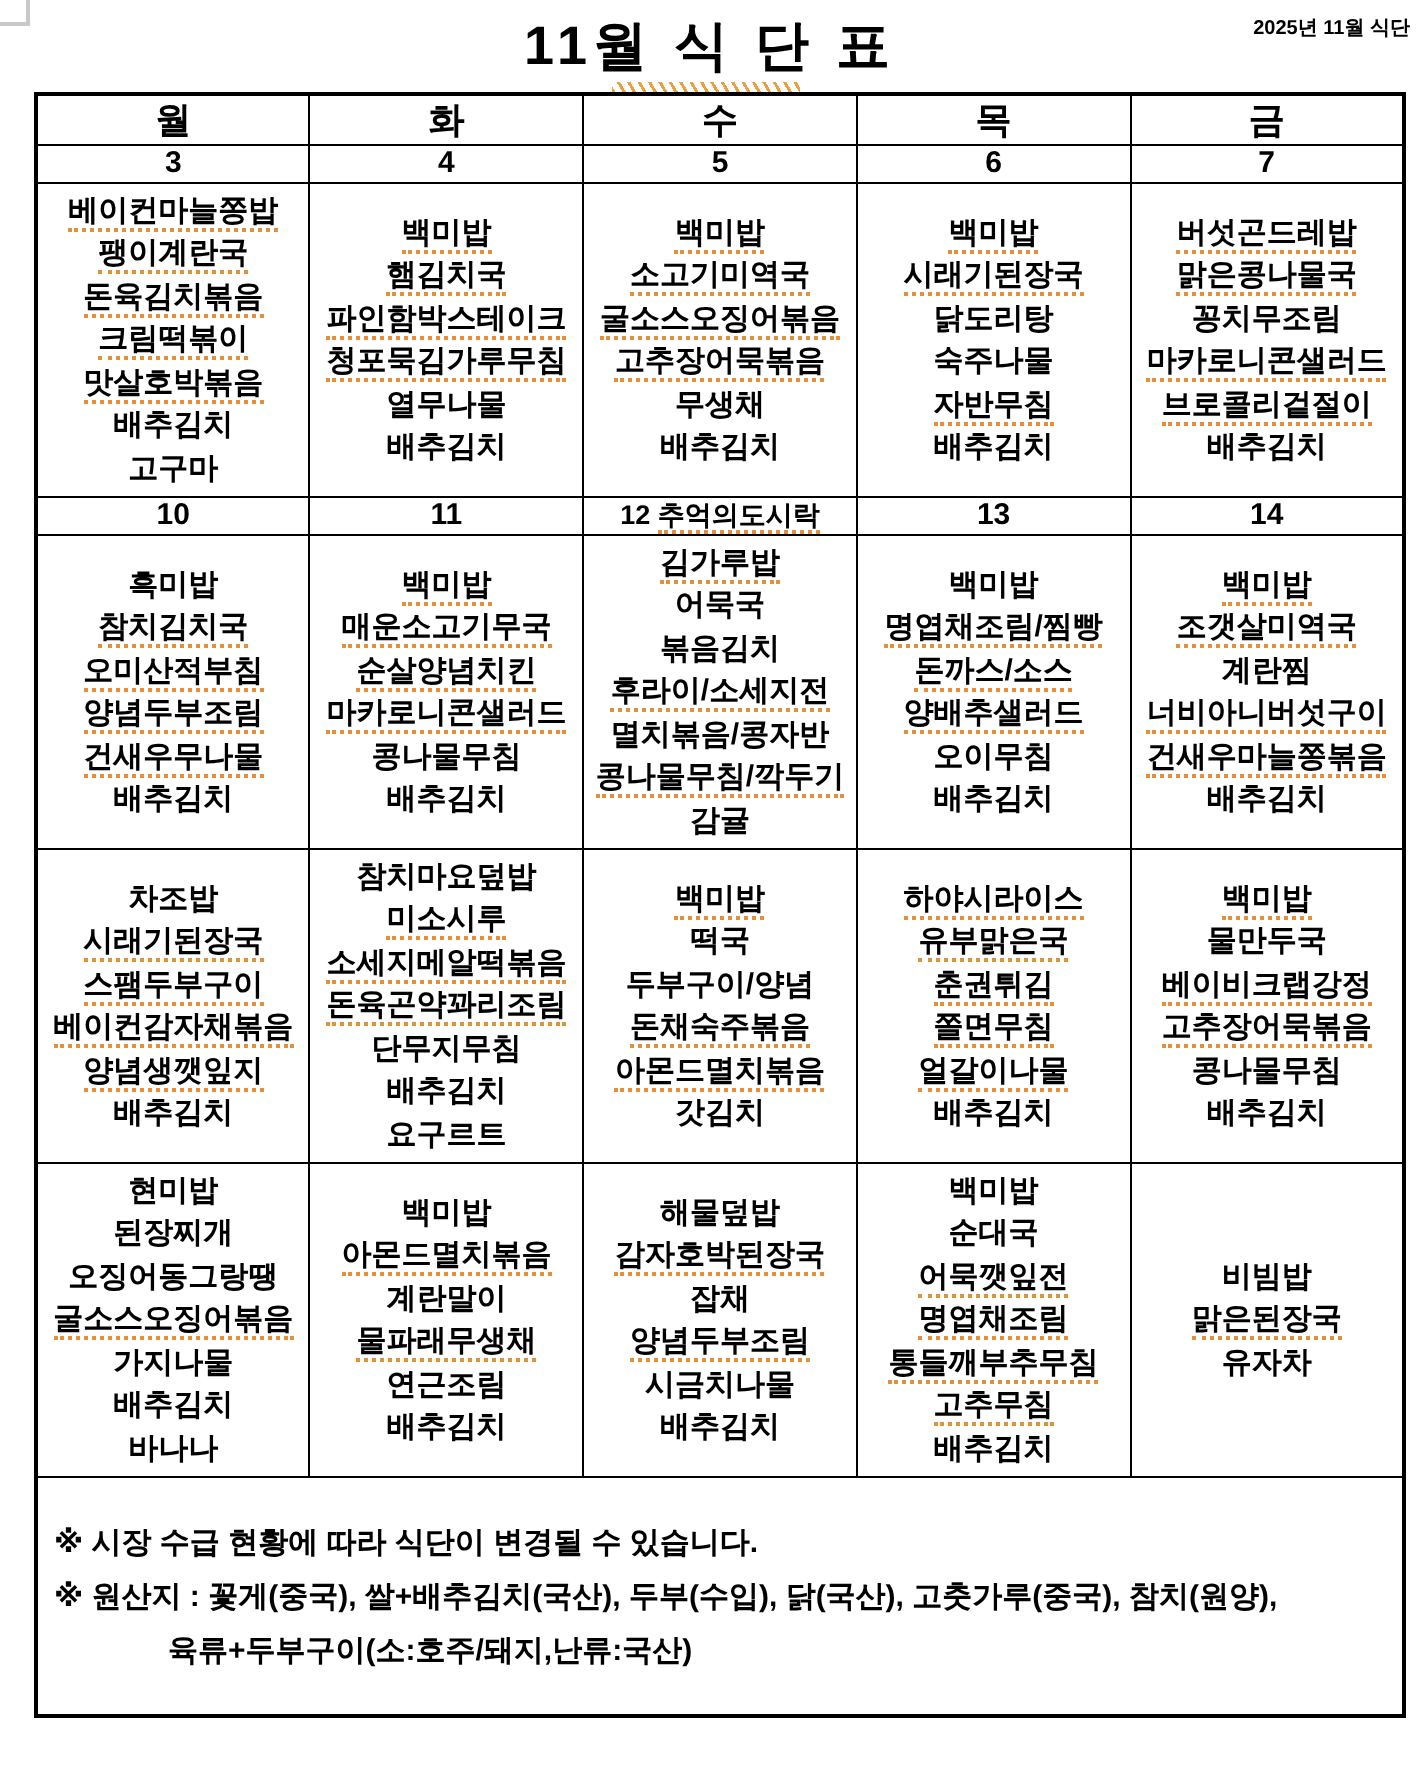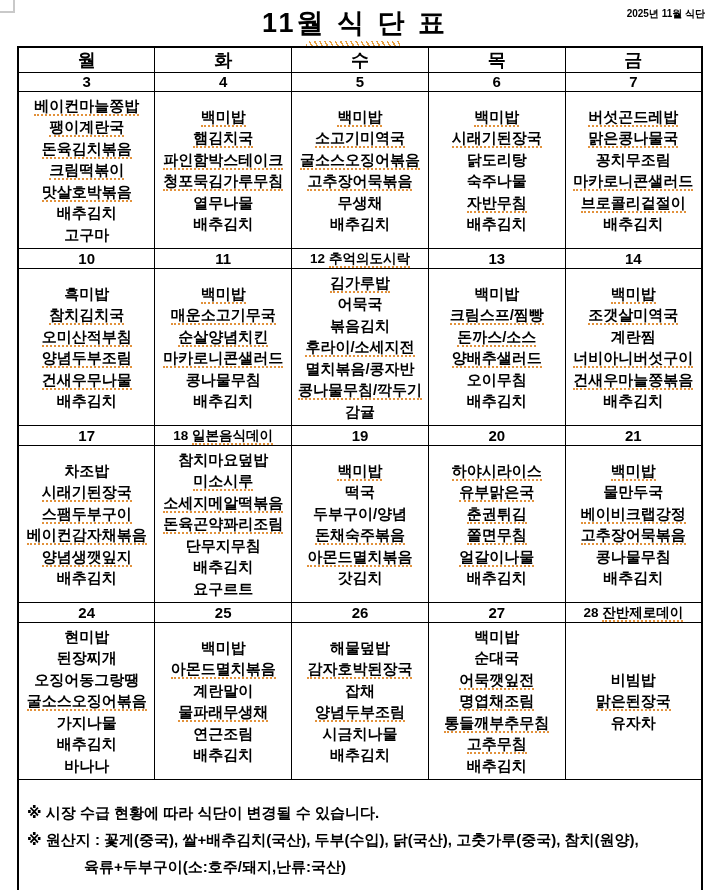--- a/index.html
+++ b/index.html
@@ -143,41 +143,34 @@
             <div class="line"><span class="u">김가루밥</span></div>
             <div class="line"><span>어묵국</span></div>
             <div class="line"><span>볶음김치</span></div>
             <div class="line"><span class="u">후라이/소세지전</span></div>
             <div class="line"><span>멸치볶음/콩자반</span></div>
             <div class="line"><span class="u">콩나물무침/깍두기</span></div>
             <div class="line"><span>감귤</span></div>
           </td>
           <td class="menu">
             <div class="line"><span>백미밥</span></div>
-            <div class="line"><span class="u">크림스프/찜빵</span></div>
+            <div class="line"><span class="u">명엽채조림/찜빵</span></div>
             <div class="line"><span class="u">돈까스/소스</span></div>
             <div class="line"><span class="u">양배추샐러드</span></div>
             <div class="line"><span>오이무침</span></div>
             <div class="line"><span>배추김치</span></div>
           </td>
           <td class="menu">
             <div class="line"><span class="u">백미밥</span></div>
             <div class="line"><span class="u">조갯살미역국</span></div>
             <div class="line"><span>계란찜</span></div>
             <div class="line"><span class="u">너비아니버섯구이</span></div>
             <div class="line"><span class="u">건새우마늘쫑볶음</span></div>
             <div class="line"><span>배추김치</span></div>
           </td>
-        </tr>
-        <tr class="date-row">
-          <td class="date">17</td>
-          <td class="date"><span class="ev-wrap"><span>18 </span><span class="u">일본음식데이</span></span></td>
-          <td class="date">19</td>
-          <td class="date">20</td>
-          <td class="date">21</td>
         </tr>
         <tr class="menu-row">
           <td class="menu">
             <div class="line"><span>차조밥</span></div>
             <div class="line"><span class="u">시래기된장국</span></div>
             <div class="line"><span class="u">스팸두부구이</span></div>
             <div class="line"><span class="u">베이컨감자채볶음</span></div>
             <div class="line"><span class="u">양념생깻잎지</span></div>
             <div class="line"><span>배추김치</span></div>
           </td>
@@ -207,27 +200,20 @@
             <div class="line"><span>배추김치</span></div>
           </td>
           <td class="menu">
             <div class="line"><span class="u">백미밥</span></div>
             <div class="line"><span>물만두국</span></div>
             <div class="line"><span class="u">베이비크랩강정</span></div>
             <div class="line"><span class="u">고추장어묵볶음</span></div>
             <div class="line"><span>콩나물무침</span></div>
             <div class="line"><span>배추김치</span></div>
           </td>
-        </tr>
-        <tr class="date-row">
-          <td class="date">24</td>
-          <td class="date">25</td>
-          <td class="date">26</td>
-          <td class="date">27</td>
-          <td class="date"><span class="ev-wrap"><span>28 </span><span class="u">잔반제로데이</span></span></td>
         </tr>
         <tr class="menu-row">
           <td class="menu">
             <div class="line"><span>현미밥</span></div>
             <div class="line"><span>된장찌개</span></div>
             <div class="line"><span>오징어동그랑땡</span></div>
             <div class="line"><span class="u">굴소스오징어볶음</span></div>
             <div class="line"><span>가지나물</span></div>
             <div class="line"><span>배추김치</span></div>
             <div class="line"><span>바나나</span></div>

